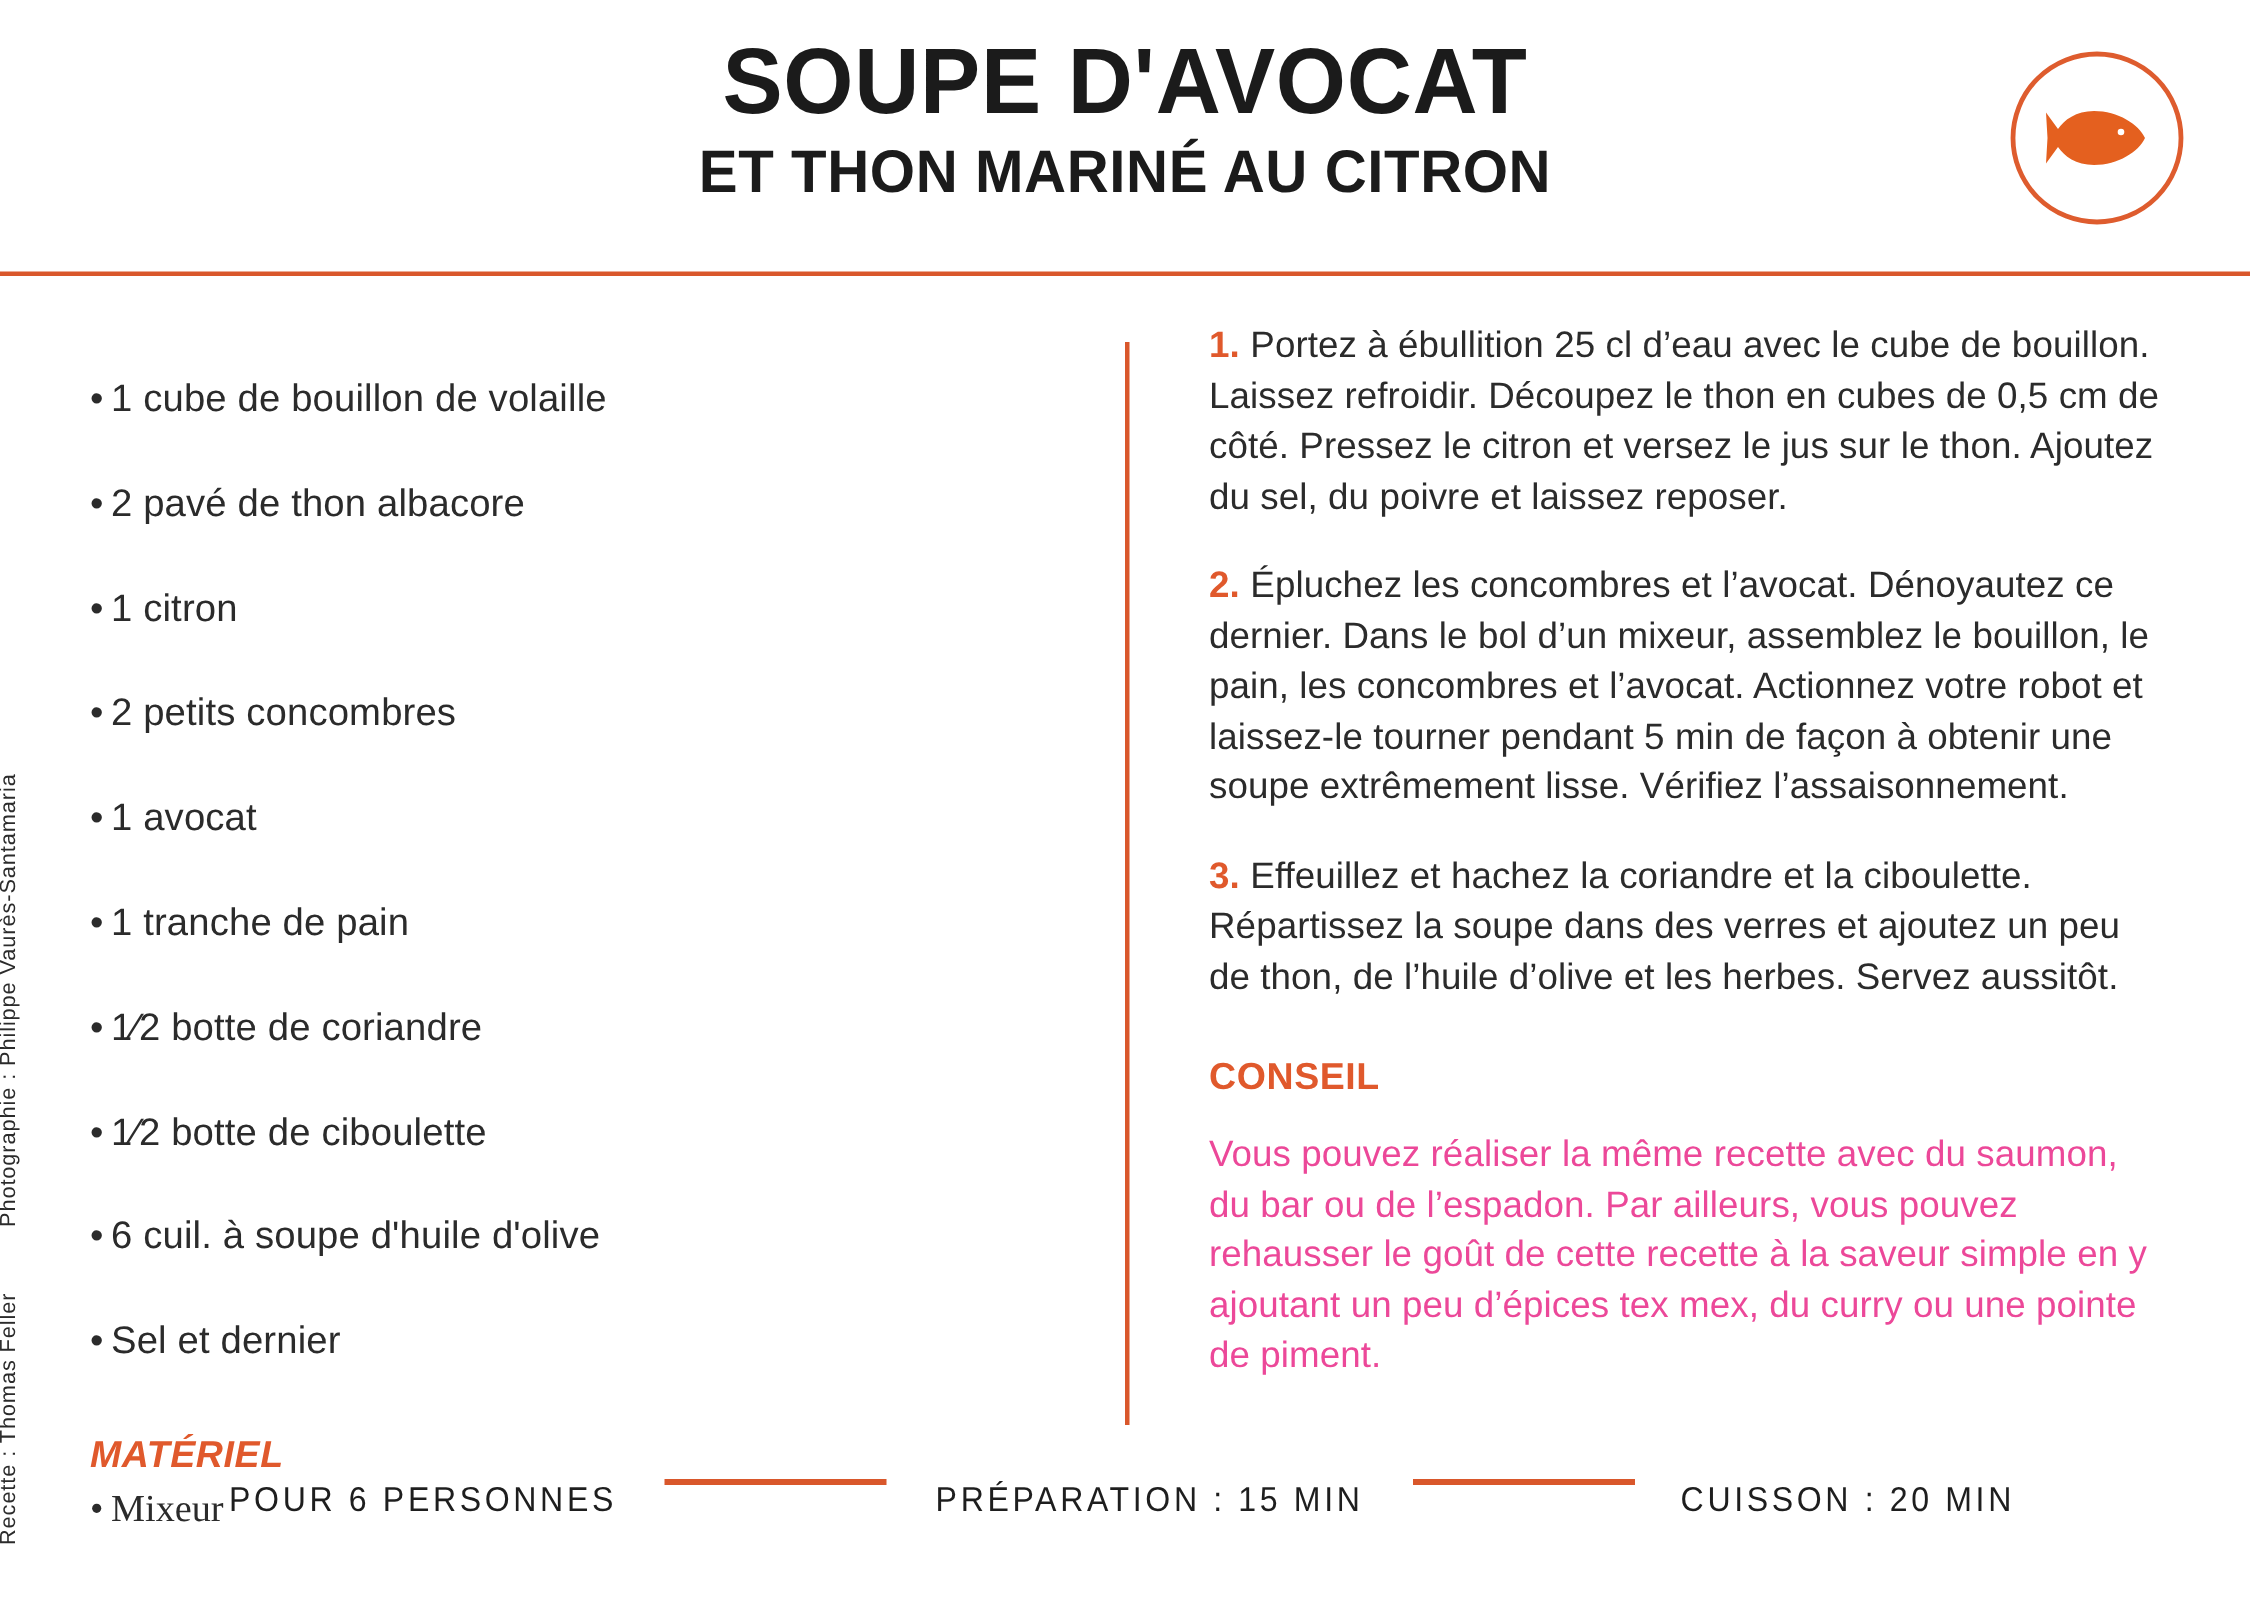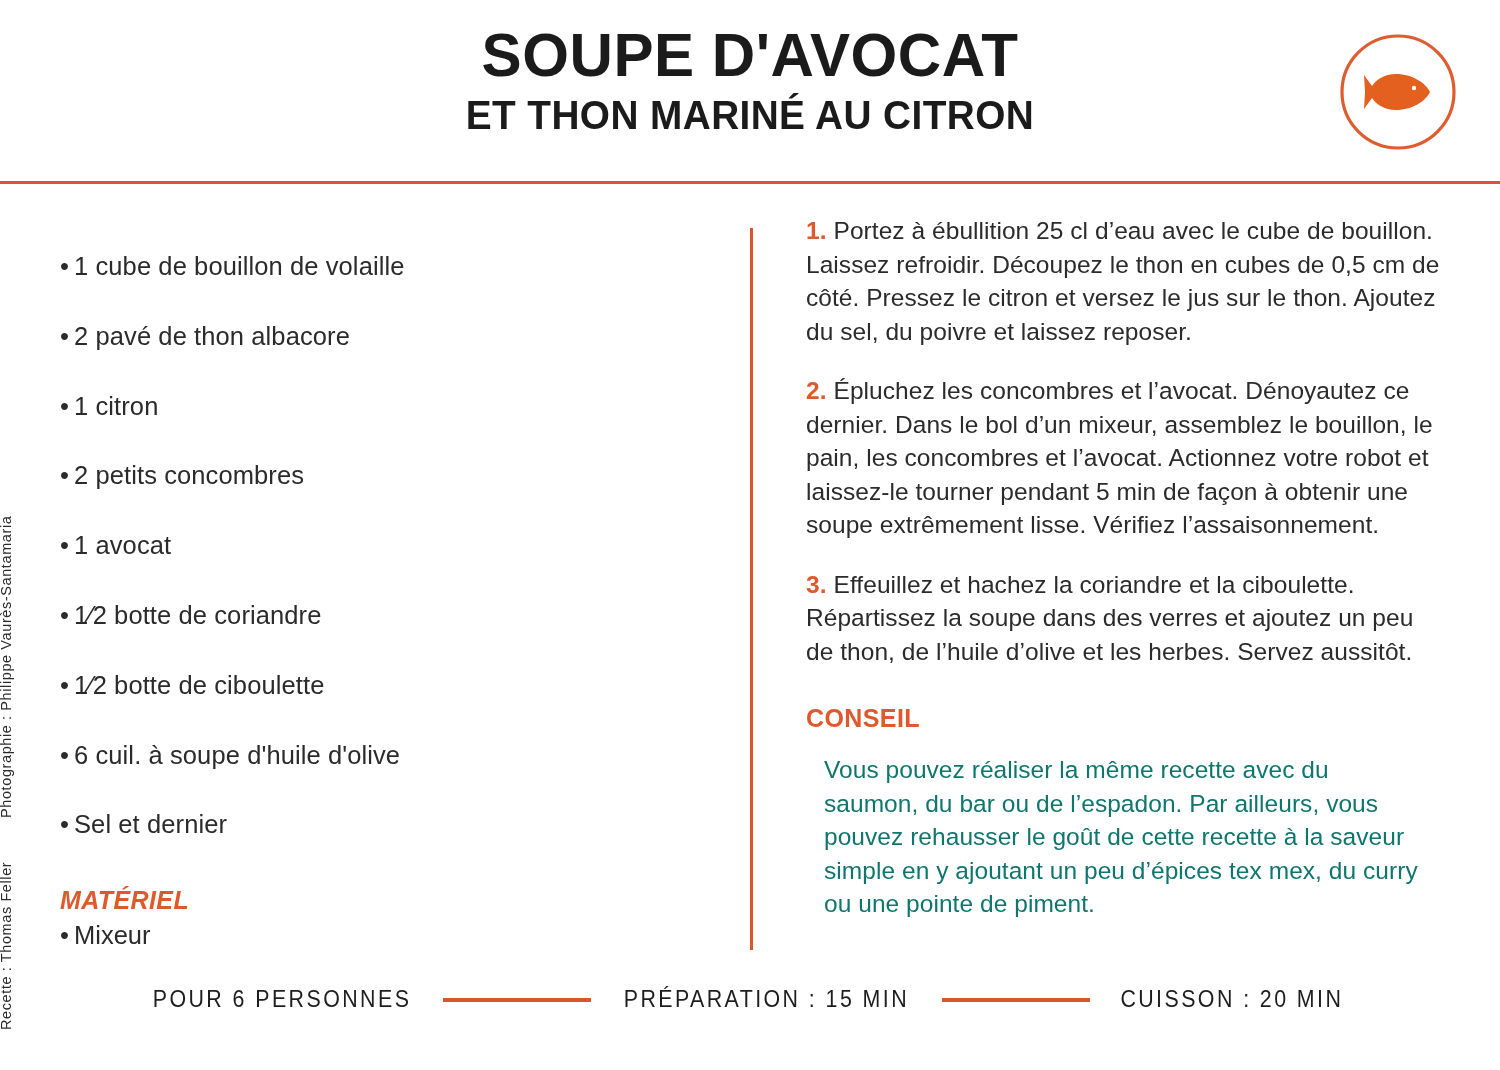--- a/index.html
+++ b/index.html
@@ -143,20 +143,21 @@
     font-weight: 700;
     letter-spacing: 0.4px;
     color: #e0592c;
     font-family: "Liberation Sans", sans-serif;
     font-style: italic;
   }
   #materiel-list {
     list-style: none;
     margin: 4px 0 0 0;
     padding: 0;
+    font-family: Liberation Serif, serif;
   }
   #materiel-list li {
     font-size: 25.5px;
     line-height: 33.8px;
     color: #2b2b2b;
   }
 
   
   .step {
     font-size: 24.5px;
@@ -175,33 +176,33 @@
     margin: 36px 0 20px 0;
     font-size: 25px;
     font-weight: 700;
     letter-spacing: 0.4px;
     color: #e0592c;
     font-family: "Liberation Sans", sans-serif;
   }
   #conseil-body {
     font-size: 24.5px;
     line-height: 33.5px;
-    color: #0f766e;
-    margin: 18px;
+    color: #ec4899;
+    margin: 0;
     letter-spacing: 0.05px;
   }
 
   
   #footer {
     position: absolute;
     left: 0;
     top: 986px;
     width: 1494px;
     display: flex;
-    align-items: center;
+    align-items: flex-start;
     justify-content: center;
     gap: 0;
   }
   .footer-item {
     font-family: "Liberation Sans", sans-serif;
     font-weight: 500;
     font-size: 23px;
     letter-spacing: 2.6px;
     color: #1e1e1e;
     white-space: nowrap;
@@ -243,20 +244,21 @@
     <div class="credit" id="credit-photo">Photographie : Philippe Vaurès-Santamaria</div>
   </div>
 
   <div id="left-col">
     <ul id="ingredients">
       <li><span class="bullet-dot">•</span><span>1 cube de bouillon de volaille</span></li>
       <li><span class="bullet-dot">•</span><span>2 pavé de thon albacore</span></li>
       <li><span class="bullet-dot">•</span><span>1 citron</span></li>
       <li><span class="bullet-dot">•</span><span>2 petits concombres</span></li>
       <li><span class="bullet-dot">•</span><span>1 avocat</span></li>
+      <li><span class="bullet-dot">•</span><span>1 tranche de pain</span></li>
       <li><span class="bullet-dot">•</span><span>1⁄2 botte de coriandre</span></li>
       <li><span class="bullet-dot">•</span><span>1⁄2 botte de ciboulette</span></li>
       <li><span class="bullet-dot">•</span><span>6 cuil. à soupe d'huile d'olive</span></li>
       <li><span class="bullet-dot">•</span><span>Sel et dernier</span></li>
     </ul>
 
     <div id="materiel-head">MATÉRIEL</div>
     <ul id="materiel-list">
       <li><span class="bullet-dot">•</span><span>Mixeur</span></li>
     </ul>

